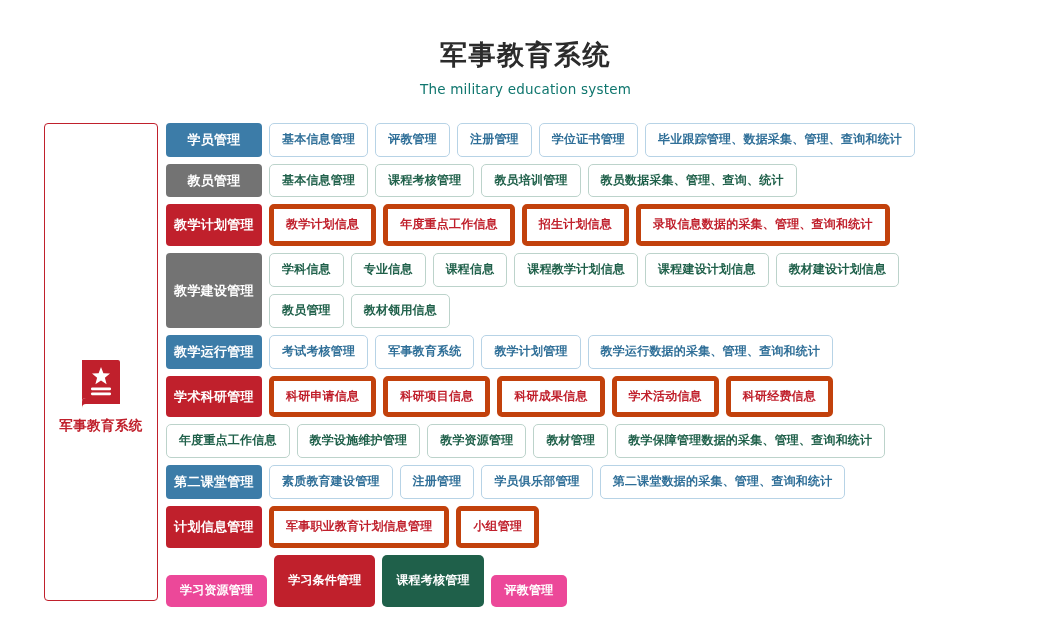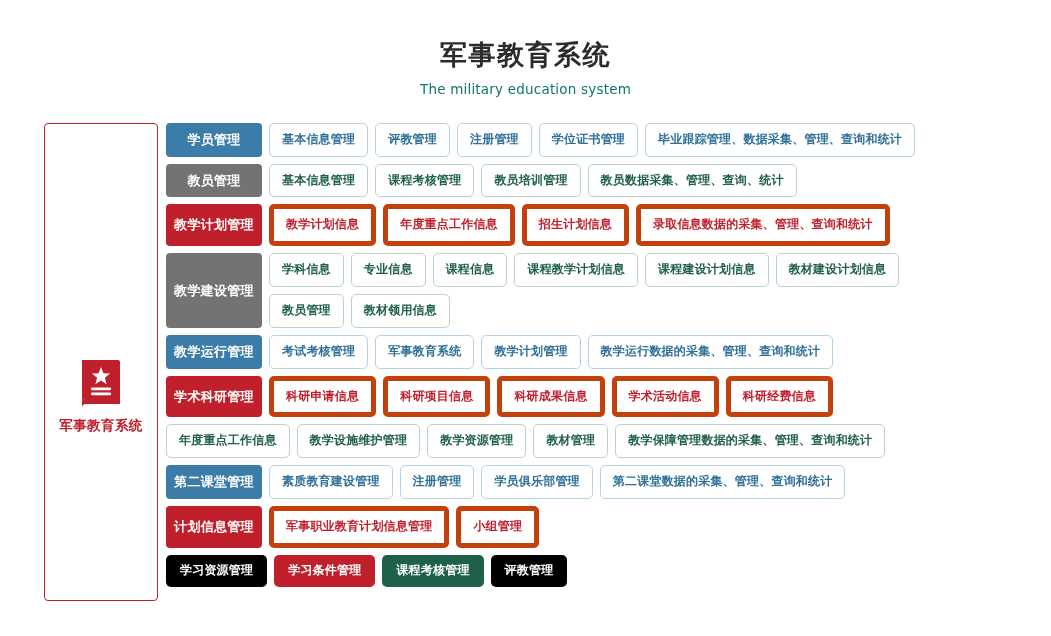--- a/index.html
+++ b/index.html
@@ -137,21 +137,21 @@
     white-space: nowrap;
     cursor: pointer;
     user-select: none;
   }
   .item-btn.blue  { border: 1px solid #b7d3e6; color: #2f6f98; }
   .item-btn.green { border: 1px solid #bcd3cb; color: #1f604a; }
   .item-btn.red   { border: 5px solid #c2410c; color: #c0202c; }
 
   
   .item-btn.solid { border: none; color: #ffffff; padding: 9px 14px; }
-  .item-btn.solid.blue  { background: #000000; }
+  .item-btn.solid.blue  { background: #ec4899; margin-top: 20px; }
   .item-btn.solid.green { background: #1f604a; }
   .item-btn.solid.red   { background: #c0202c; }
 
   
   .cat-row.multi .cat-btn { align-self: stretch; }
 </style>
 </head>
 <body>
 
 <div id="app">

